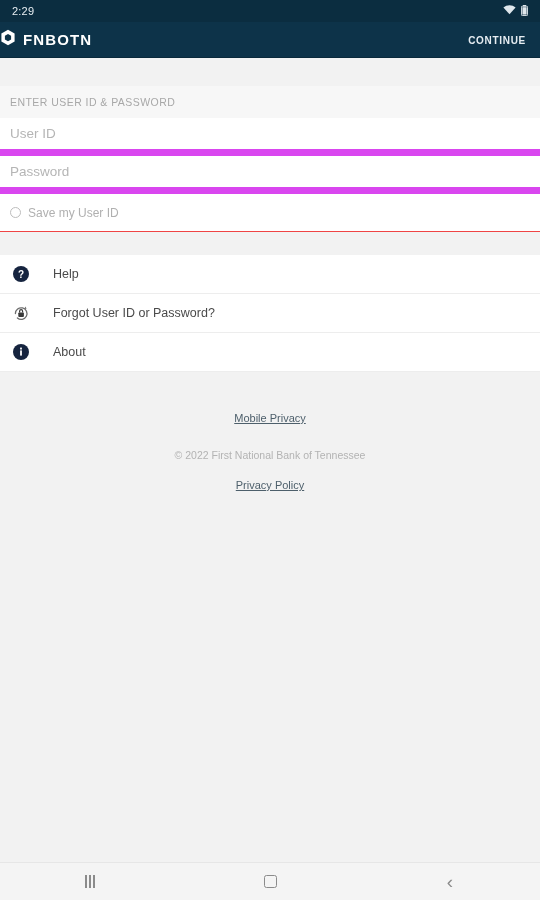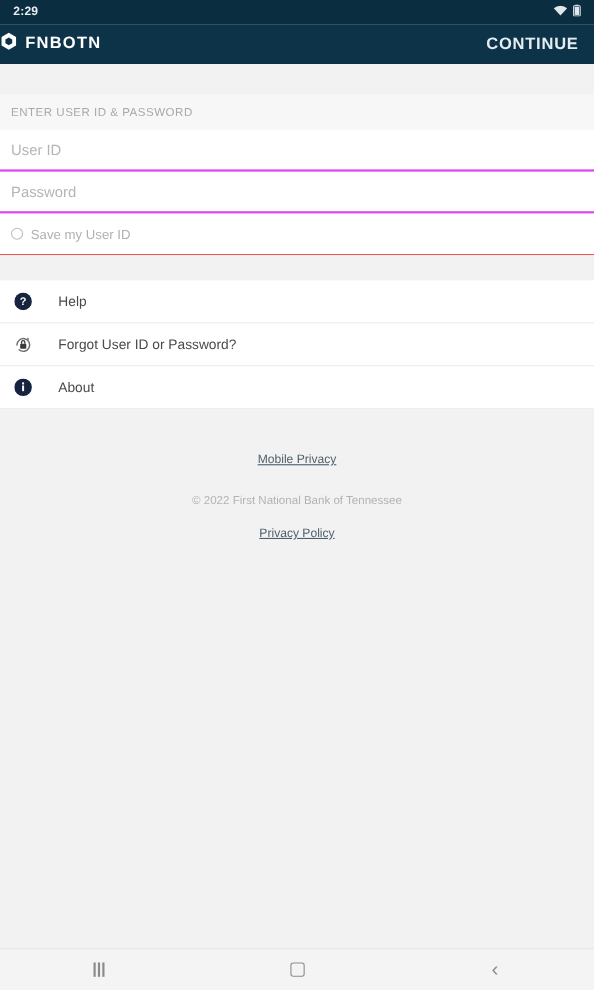--- a/index.html
+++ b/index.html
@@ -8,61 +8,61 @@
     font-family:"Liberation Sans", sans-serif;
     background:#f2f2f2;
     overflow:hidden;
   }
   .phone { position:relative; width:540px; height:900px; display:flex; flex-direction:column; background:#f2f2f2; }
 
   
   .statusbar {
     height:22px; background:#0b2d40; color:#e8eef2;
     display:flex; align-items:center; justify-content:space-between;
-    padding:0 12px; font-size:11px; font-weight:bold; letter-spacing:.2px;
+    padding:0 12px; font-size:11px; font-weight:normal; letter-spacing:.2px;
     flex:0 0 22px;
   }
   .status-right { display:flex; align-items:center; gap:5px; }
   .wifi-ico { display:block; }
   .batt-ico { display:block; }
 
   
   .appbar {
     height:36px; background:#0d3349;
     display:flex; align-items:center; justify-content:flex-start;
     position:relative; flex:0 0 36px;
     border-bottom:1px solid #09293b;
   }
   .brand { display:flex; align-items:center; gap:7px; }
   .brand-mark { display:block; }
   .brand-text {
     color:#ffffff; font-size:15px; font-weight:bold; letter-spacing:1.1px;
   }
   .continue-btn {
     position:absolute; right:14px; top:50%; transform:translateY(-50%);
-    color:#e6edf2; font-size:15px; font-weight:bold; letter-spacing:.7px;
+    color:#e6edf2; font-size:10px; font-weight:bold; letter-spacing:.7px;
     background:none; border:none; cursor:pointer;
     font-family:"Liberation Sans", sans-serif;
   }
 
   
   .content { flex:1 1 auto; overflow:hidden; background:#f2f2f2; }
 
   .section-head {
     height:32px; display:flex; align-items:center;
     padding:0 10px; color:#a8a8a8; font-size:10.5px;
     letter-spacing:.45px; text-transform:uppercase;
     background:#f7f7f7;
     margin-top:28px;
   }
 
   .form-card { background:#ffffff; }
   .field {
     height:38px; display:flex; align-items:center;
-    padding:0 10px; border-bottom:2px solid #d946ef;
+    padding:0 10px; border-bottom:7px solid #d946ef;
   }
   .field input {
     width:100%; border:none; outline:none; background:transparent;
     font-size:13.5px; color:#444;
     font-family:"Liberation Sans", sans-serif;
   }
   .field input::placeholder { color:#b5b5b5; }
 
   .save-row {
     height:38px; display:flex; align-items:center; gap:7px;

